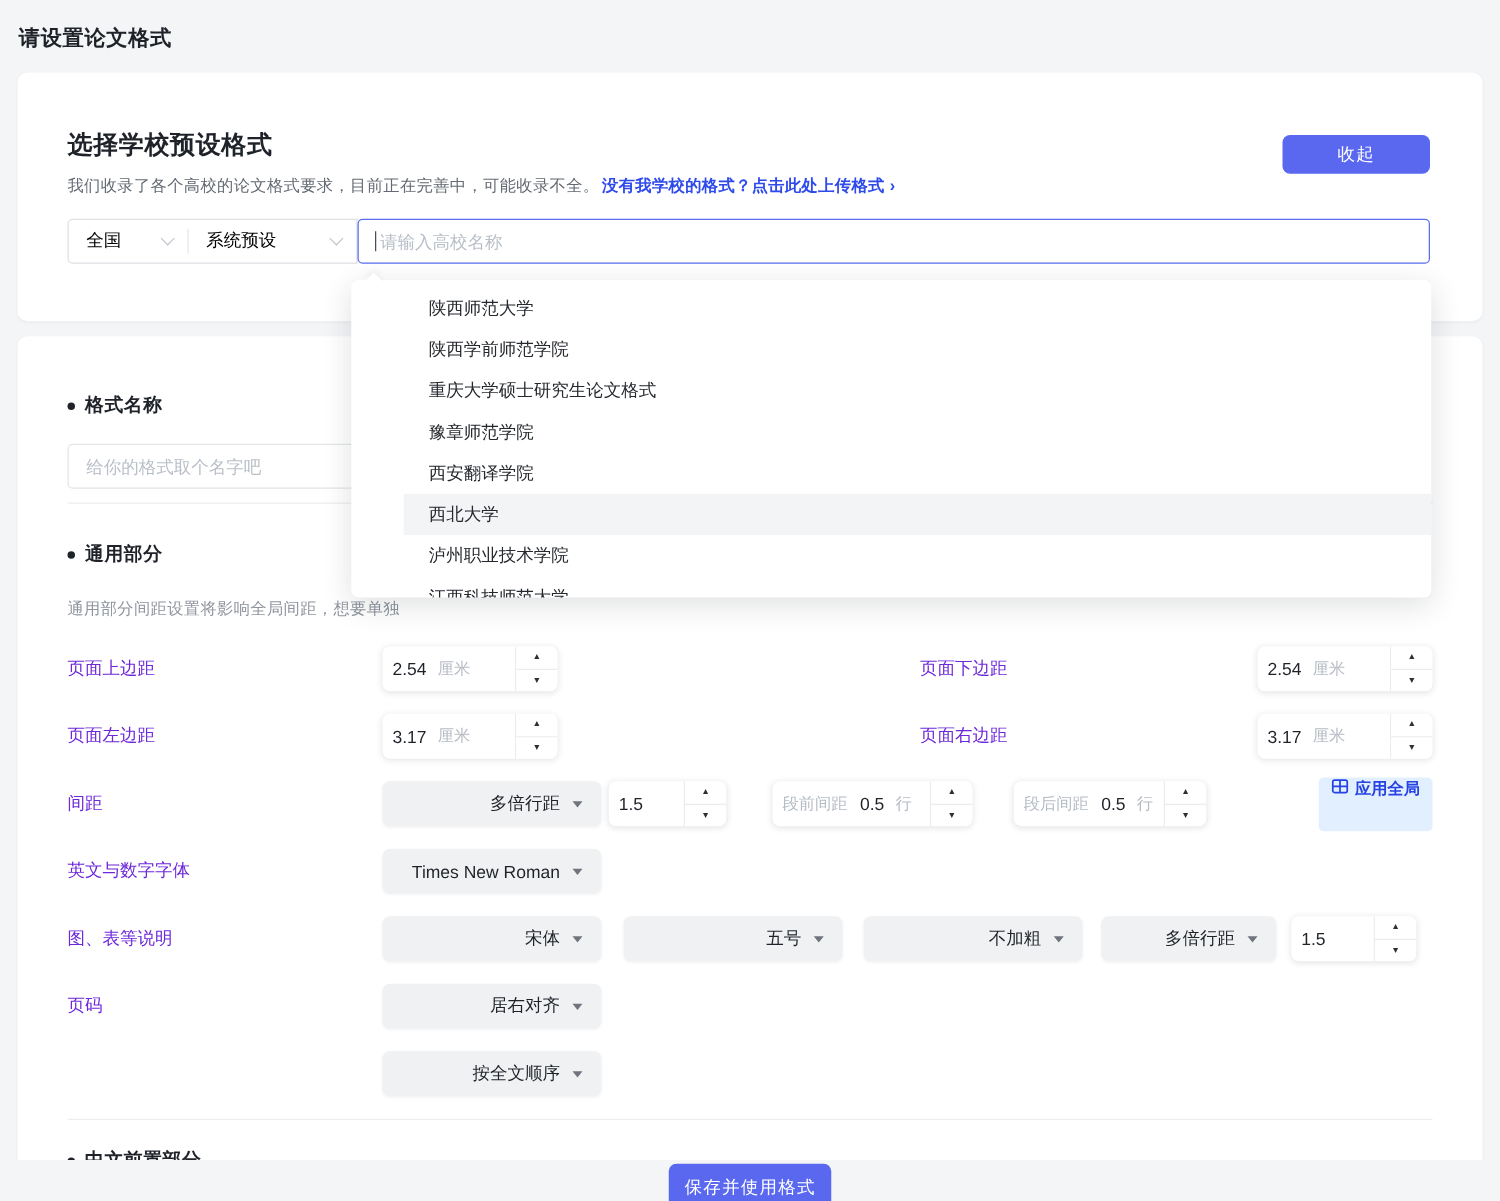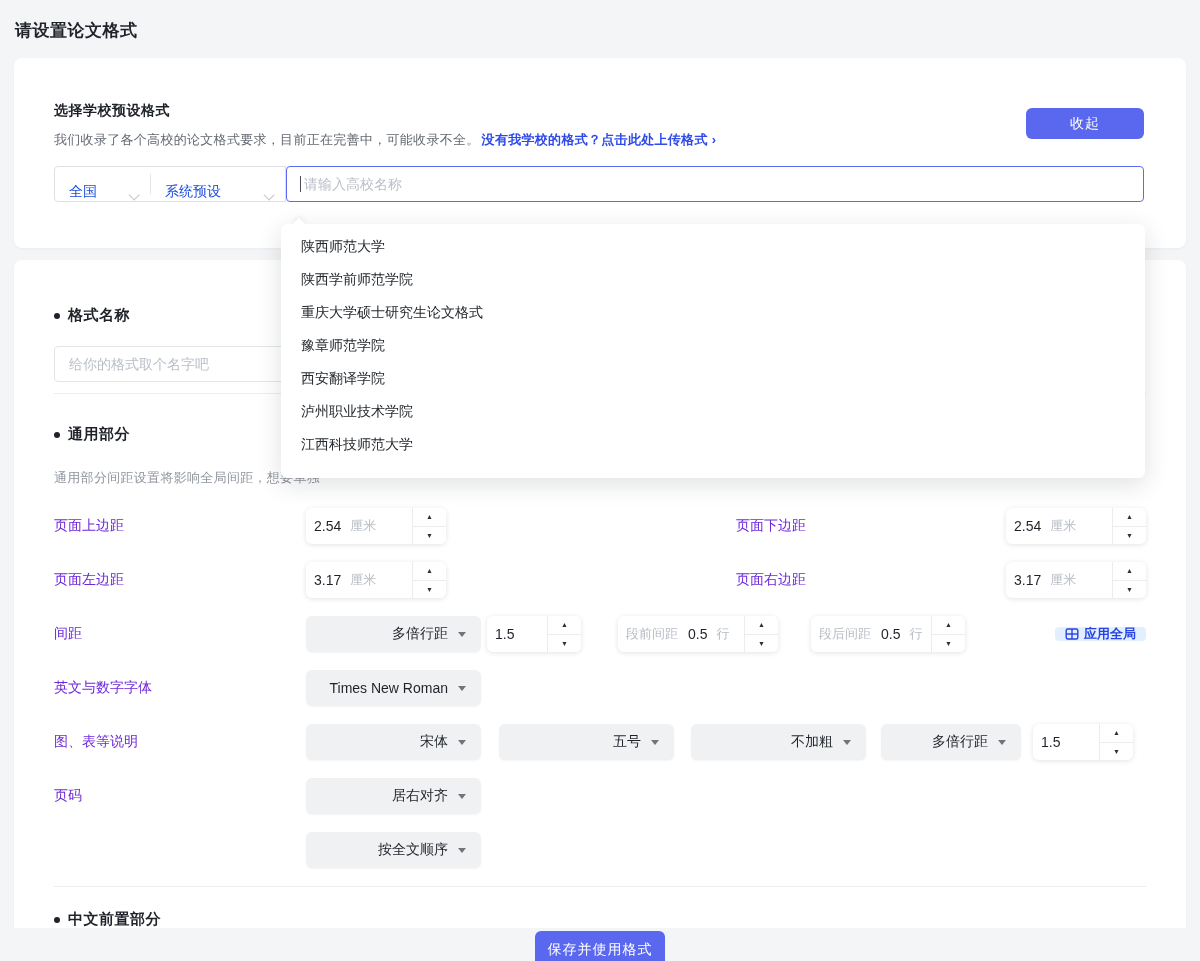--- a/index.html
+++ b/index.html
@@ -13,36 +13,36 @@
   .page-title {
     font-size:17px; font-weight:bold; color:#1f2329;
     padding:19px 0 0 15px; letter-spacing:.5px;
   }
   .card {
     background:#fff; border-radius:8px;
     box-shadow:0 1px 3px rgba(31,35,41,.04);
     margin:0 14px; position:relative;
   }
   .card1 { margin-top:16px; padding:44px 42px 46px 40px; }
-  .panel-title { font-size:14px; font-weight:bold; letter-spacing:.5px; }
+  .panel-title { font-size:20px; font-weight:bold; letter-spacing:.5px; }
   .panel-desc { margin-top:11px; font-size:13px; color:#646a73; letter-spacing:.3px; }
   .panel-desc .link { color:#2f4aeb; font-weight:bold; cursor:pointer; margin-left:2px; }
   .panel-desc .link-arrow { color:#2f4aeb; font-weight:bold; margin-left:4px; font-size:13px; }
   .btn-primary {
     background:#5a68f0; color:#fff; border:none; border-radius:6px;
     font-size:14px; font-family:inherit; cursor:pointer; letter-spacing:1px;margin-left:42px;
   }
   .collapse-btn { position:absolute; top:50px; right:42px; width:118px; height:31px; }
 
   .picker-row { display:flex; margin-top:17px; height:36px; }
   .select-group {
     display:flex; align-items:center; border:1px solid #dee0e3;
     border-radius:4px 0 0 4px; background:#fff; height:36px;
   }
-  .sg-item { display:flex; align-items:flex-end; justify-content:space-between; padding:0 14px; height:100%; cursor:pointer; font-size:14px; color:#1d4ed8; }
+  .sg-item { display:flex; align-items:center; justify-content:space-between; padding:0 14px; height:100%; cursor:pointer; font-size:14px; color:#000000; }
   .sg-item.s1 { width:95px; }
   .sg-item.s2 { width:134px; }
   .sg-divider { width:1px; height:20px; background:#e5e6e8; }
   .chevron-thin {
     width:8px; height:8px; border-right:1.5px solid #c3c7cd; border-bottom:1.5px solid #c3c7cd;
     transform:rotate(45deg) translateY(-3px); margin-left:8px;
   }
   .search-wrap { flex:1; position:relative; }
   .search-input {
     width:100%; height:36px; border:1px solid #5b6cf0; border-radius:4px;
@@ -53,21 +53,21 @@
   .text-caret { position:absolute; left:14px; top:10px; width:1px; height:16px; background:#4a4f57; }
 
   
   .dropdown { position:absolute; left:281px; top:224px; width:864px; height:254px; z-index:30; }
   .dd-notch {
     position:absolute; top:-4px; left:13px; width:10px; height:10px; background:#fff;
     transform:rotate(45deg); box-shadow:-2px -2px 5px rgba(31,35,41,.05); z-index:2;
   }
   .dd-list {
     list-style:none; background:#fff; border-radius:6px; height:254px; overflow:hidden;
-    box-shadow:0 6px 24px rgba(31,35,41,.14); padding-top:6px; position:relative; z-index:1;
+    box-shadow:0 6px 24px rgba(31,35,41,.14); padding-top:6px; position:relative; z-index:1;padding-left:42px;
   }
   .dd-list li { height:33px; display:flex; align-items:center; padding:0 20px; font-size:14px; color:#25292e; cursor:pointer; }
   .dd-list li.active { background:#f3f4f6; }
 
   .card2 { margin-top:12px; padding:46px 40px 60px 40px; height:676px; }
   .section-head { display:flex; align-items:center; }
   .bullet { width:6px; height:6px; border-radius:50%; background:#1f2329; margin-right:8px; flex:none; }
   .section-label { font-size:15px; font-weight:bold; letter-spacing:.5px; }
   .name-input {
     margin-top:21px; width:530px; height:36px; border:1px solid #e3e5e8; border-radius:4px;
@@ -101,22 +101,22 @@
   .stepper .val-area { display:flex; align-items:center; flex:1; padding:0 8px; }
   .stepper .num { font-size:14px; color:#1f2329; }
   .stepper .unit { font-size:13px; color:#b6bcc4; margin-left:9px; }
   .stepper .pre-label { font-size:13px; color:#b6bcc4; margin-right:10px; }
   .arrows { width:34px; border-left:1px solid #ececee; display:flex; flex-direction:column; flex:none; }
   .arrow-btn { flex:1; display:flex; align-items:center; justify-content:center; cursor:pointer; background:#fff; border:none; font-size:7px; color:#2b2f36; padding:0; font-family:inherit; }
   .arrow-btn.up { border-bottom:1px solid #ececee; }
   .stp-140 { width:140px; } .stp-94 { width:94px; } .stp-160 { width:160px; } .stp-154 { width:154px; } .stp-100 { width:100px; }
 
   .apply-global {
-    margin-left:auto; height:14px; background:#e2effe; border:none; border-radius:4px;
-    display:flex; align-items:center; padding:0 10px; color:#2743e3; font-size:13px;
+    margin-left:auto; height:43px; background:#e2effe; border:none; border-radius:4px;
+    display:flex; padding:0 10px; color:#2743e3; font-size:13px;
     font-family:inherit; cursor:pointer; font-weight:bold;
   }
   .apply-global svg { margin-right:5px; }
 
   .ml30{margin-left:18px;} .ml17{margin-left:17px;} .ml15{margin-left:15px;} .ml12{margin-left:12px;}
   .ml6{margin-left:6px;} .ml37{margin-left:37px;} .ml33{margin-left:33px;} .mlauto{margin-left:auto;}
 
   .front-head { margin-top:23px; }
 
   .footer-bar {
@@ -335,20 +335,21 @@
 </div>
 
 <div class="dropdown">
   <div class="dd-notch"></div>
   <ul class="dd-list">
     <li>陕西师范大学</li>
     <li>陕西学前师范学院</li>
     <li>重庆大学硕士研究生论文格式</li>
     <li>豫章师范学院</li>
     <li>西安翻译学院</li>
+    <li class="active">西北大学</li>
     <li>泸州职业技术学院</li>
     <li>江西科技师范大学</li>
   </ul>
 </div>
 
 <div class="footer-bar">
   <button class="btn-primary save-btn">保存并使用格式</button>
 </div>
 
 </body></html>

